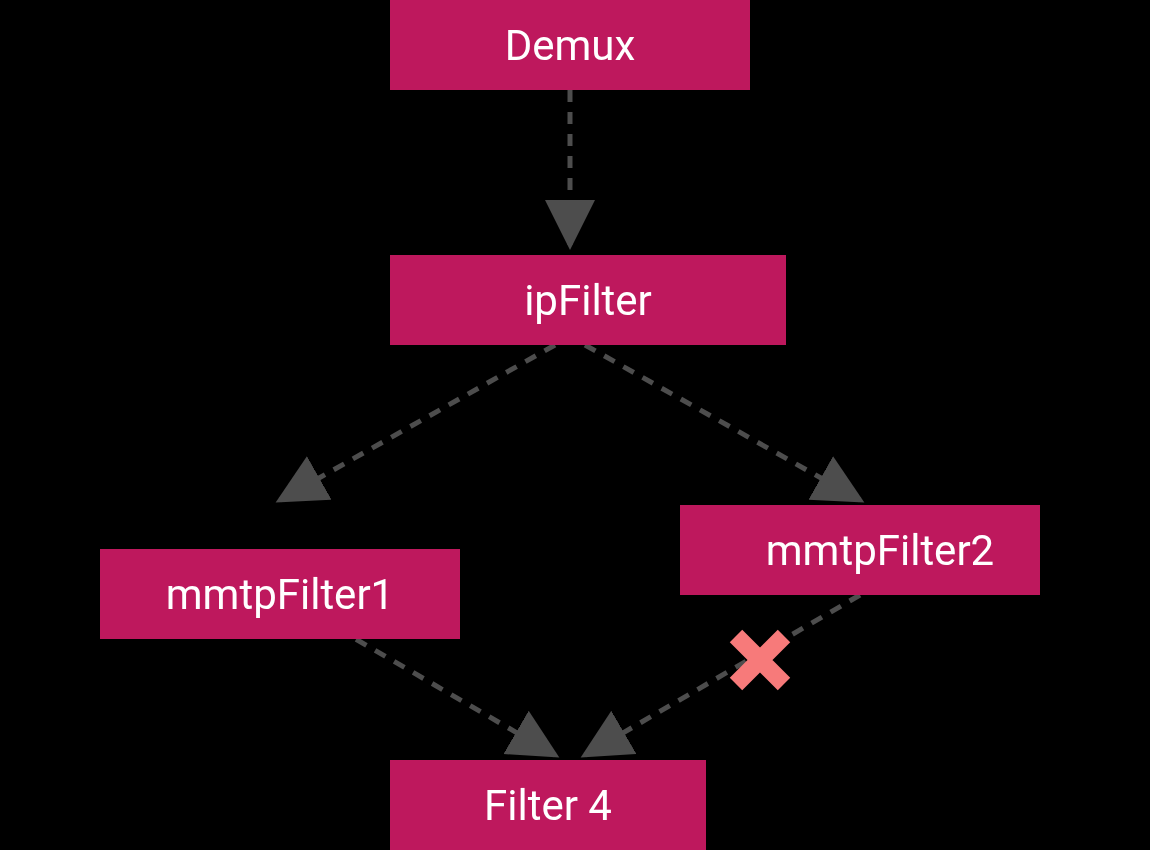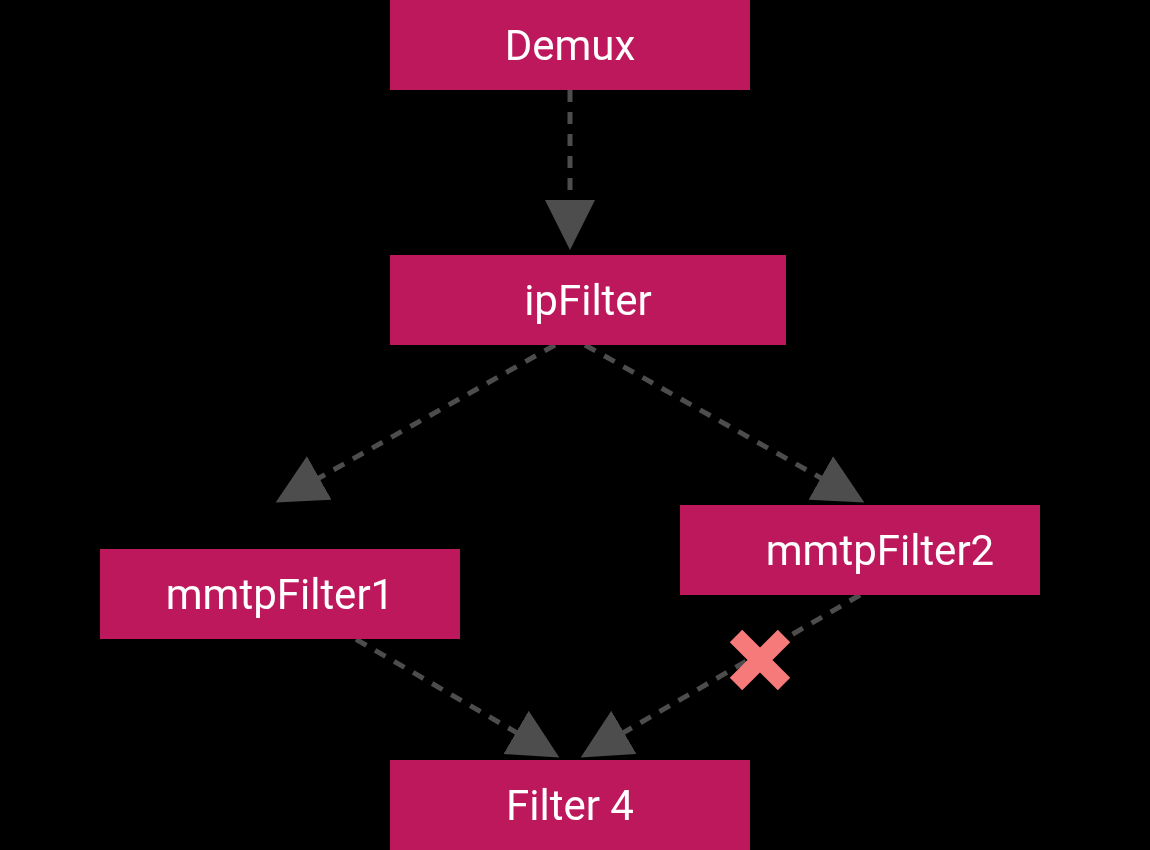--- a/index.html
+++ b/index.html
@@ -84,21 +84,21 @@
   </div>
 
   <div class="node" style="left: 100px; top: 505px; width: 360px; margin-top: 44px;">
     <span>mmtpFilter1</span>
   </div>
 
   <div class="node" style="left: 680px; top: 505px; width: 360px; padding-left: 40px;">
     <span>mmtpFilter2</span>
   </div>
 
-  <div class="node" style="left: 390px; top: 760px; width: 360px;">
+  <div class="node" style="left: 390px; top: 760px; width: 316px;">
     <span>Filter 4</span>
   </div>
 
   <div class="cross-icon" style="left: 720px; top: 620px;">
     <svg viewBox="0 0 100 100">
       <path d="M 20 20 L 80 80 M 80 20 L 20 80" stroke="#F77A7A" stroke-width="22" stroke-linecap="butt"></path>
     </svg>
   </div>
 
 </div>

